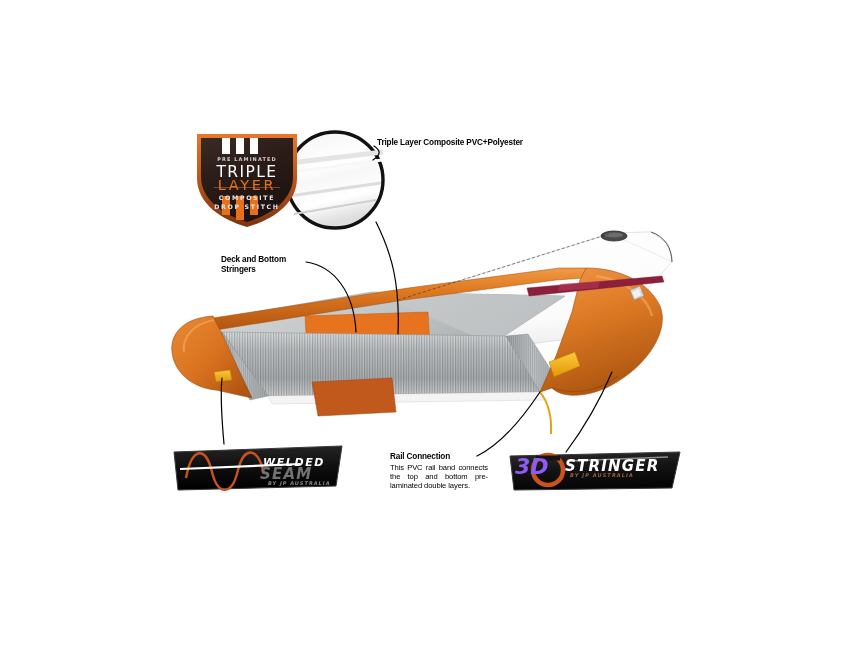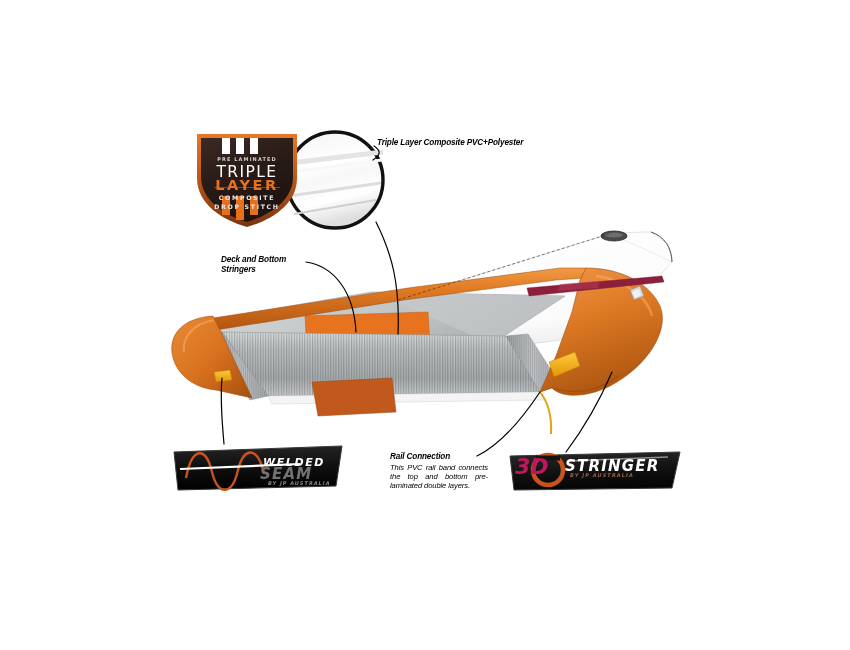--- a/index.html
+++ b/index.html
@@ -25,21 +25,20 @@
     left: 0;
     top: 0;
     width: 850px;
     height: 650px;
   }
 
   
   .callout {
     position: absolute;
     color: #000000;
-    font-style: italic;
   }
   .callout .c-title {
     font-weight: bold;
     font-size: 8.2px;
     line-height: 10px;
     letter-spacing: -0.15px;
     white-space: pre-line;
   }
   .callout .c-body {
     font-size: 7.6px;
@@ -78,21 +77,21 @@
     font-size: 15.5px;
     letter-spacing: 1.4px;
     color: #ffffff;
     font-weight: normal;
   }
   #badge-triple .t-sub {
     top: 46px;
     font-size: 14.5px;
     letter-spacing: 2.6px;
     color: #e8701a;
-    font-weight: bold;
+    font-weight: normal;
   }
   #badge-triple .t-l1 {
     top: 63px;
     font-size: 6.2px;
     letter-spacing: 1.7px;
     color: #e6e6e6;
     font-weight: bold;
   }
   #badge-triple .t-l2 {
     top: 71.5px;
@@ -150,21 +149,21 @@
     font-family: "DejaVu Sans", sans-serif;
     font-weight: bold;
     font-style: italic;
     white-space: nowrap;
     pointer-events: none;
   }
   #badge-3d .s-3d {
     left: 7px; top: 4px;
     font-size: 22px;
     letter-spacing: 0px;
-    color: #be185d;
+    color: #8b5cf6;
   }
   #badge-3d .s-stringer {
     left: 57px; top: 7px;
     font-size: 15px;
     letter-spacing: 1.2px;
     color: #ffffff;
   }
   #badge-3d .s-by {
     left: 62px; top: 22px;
     font-size: 5px;

